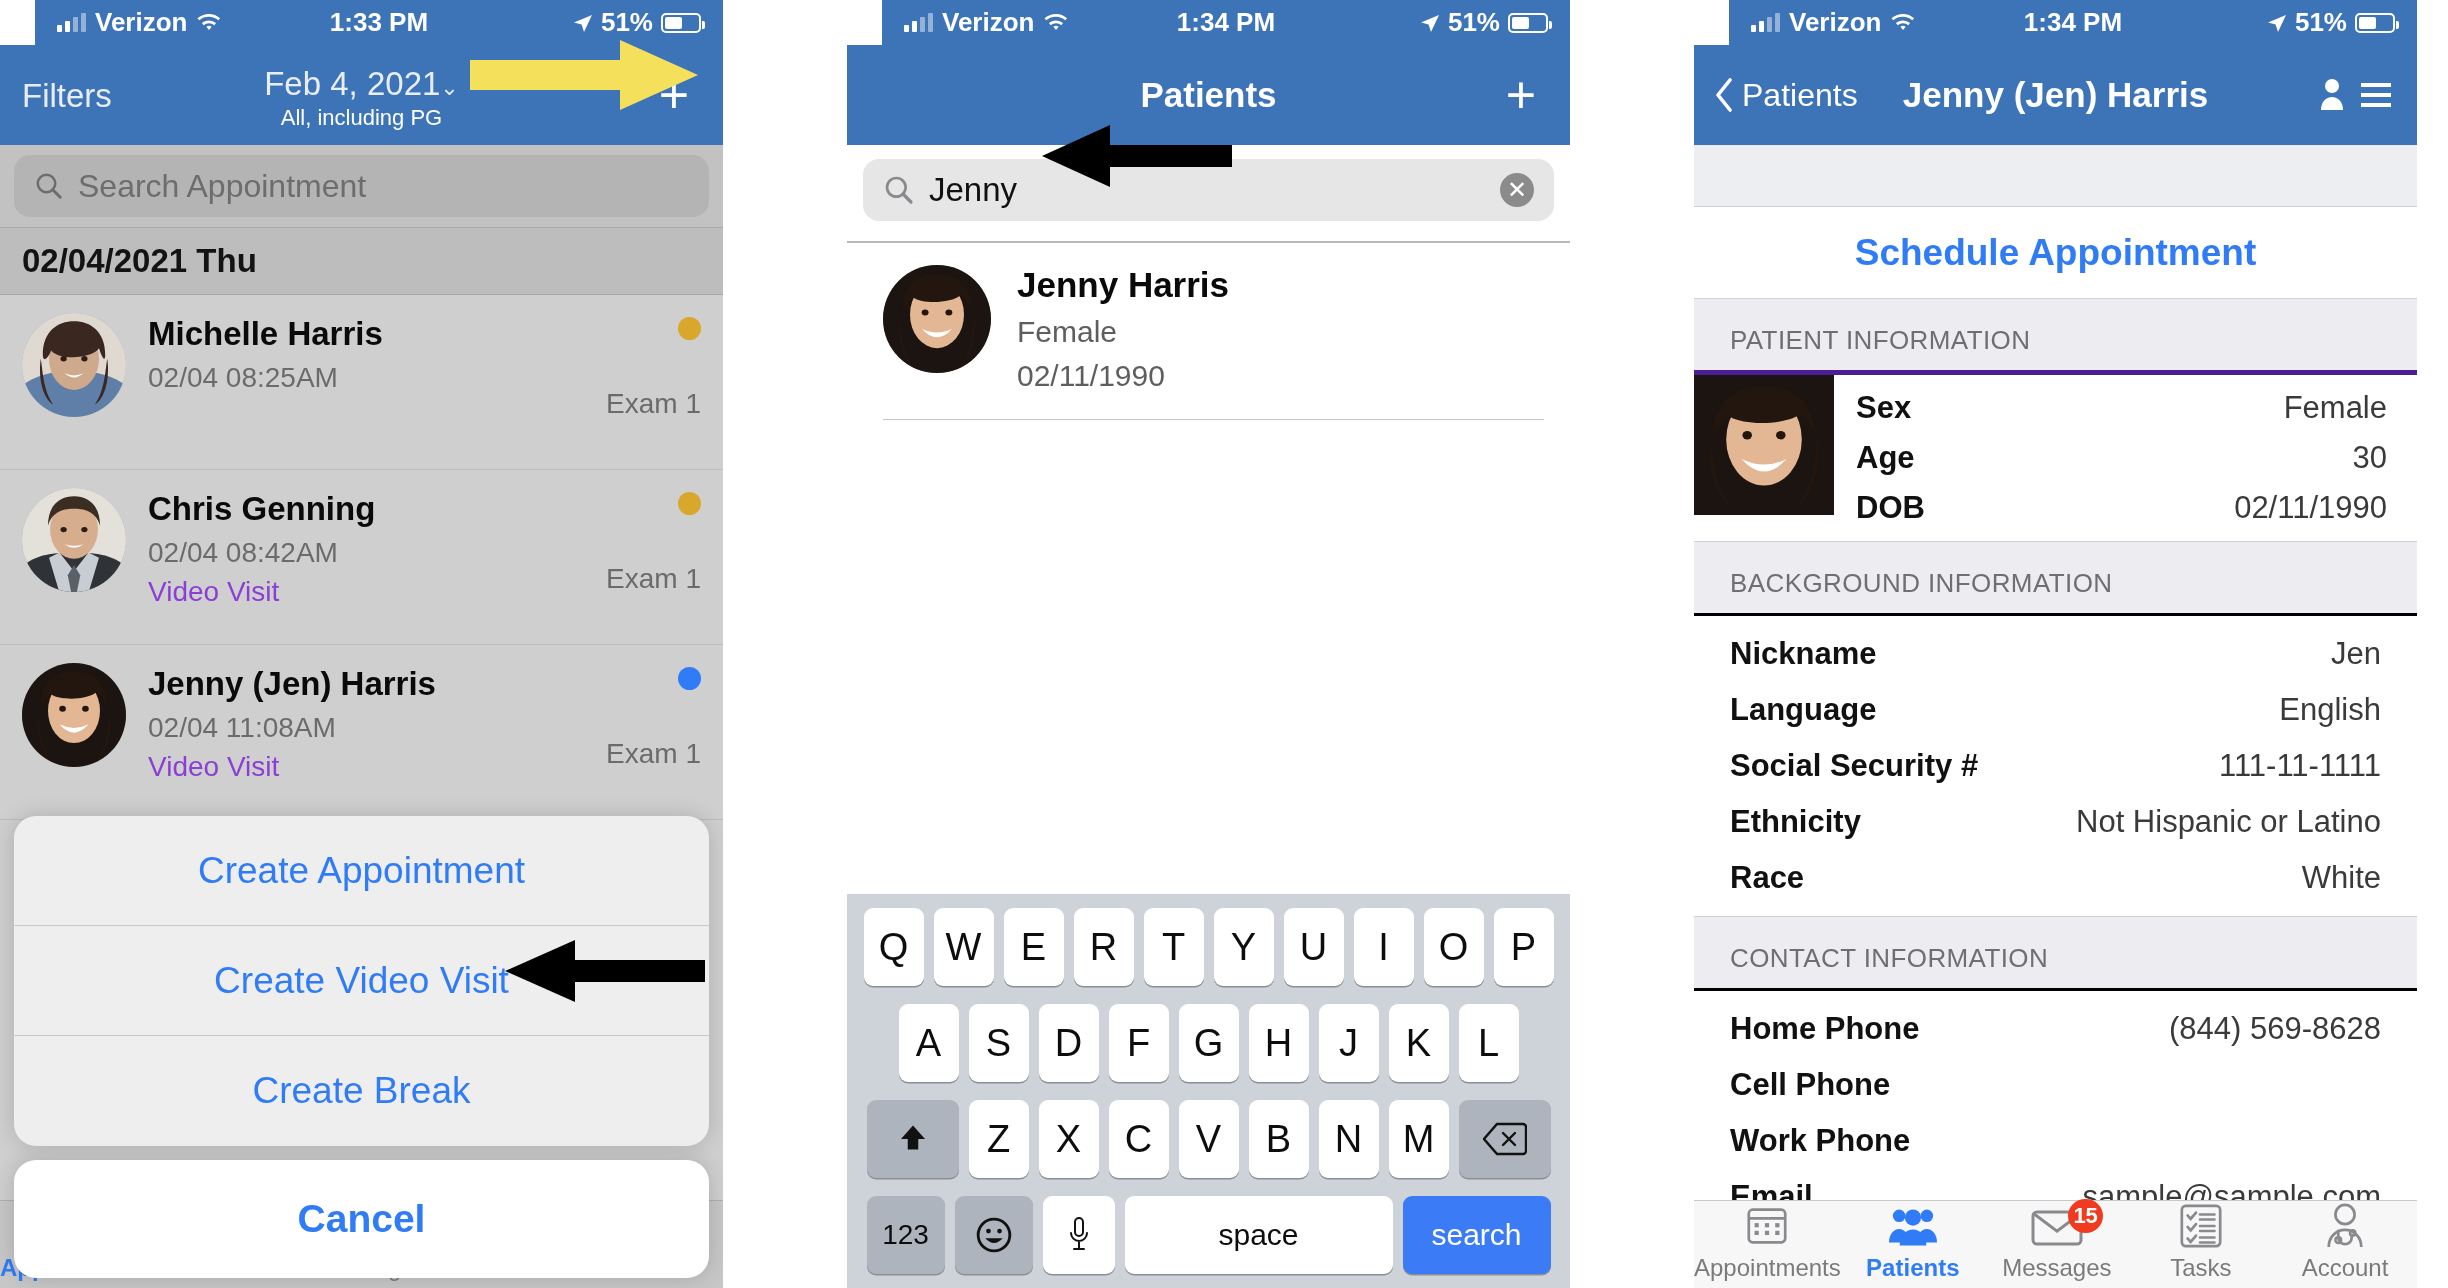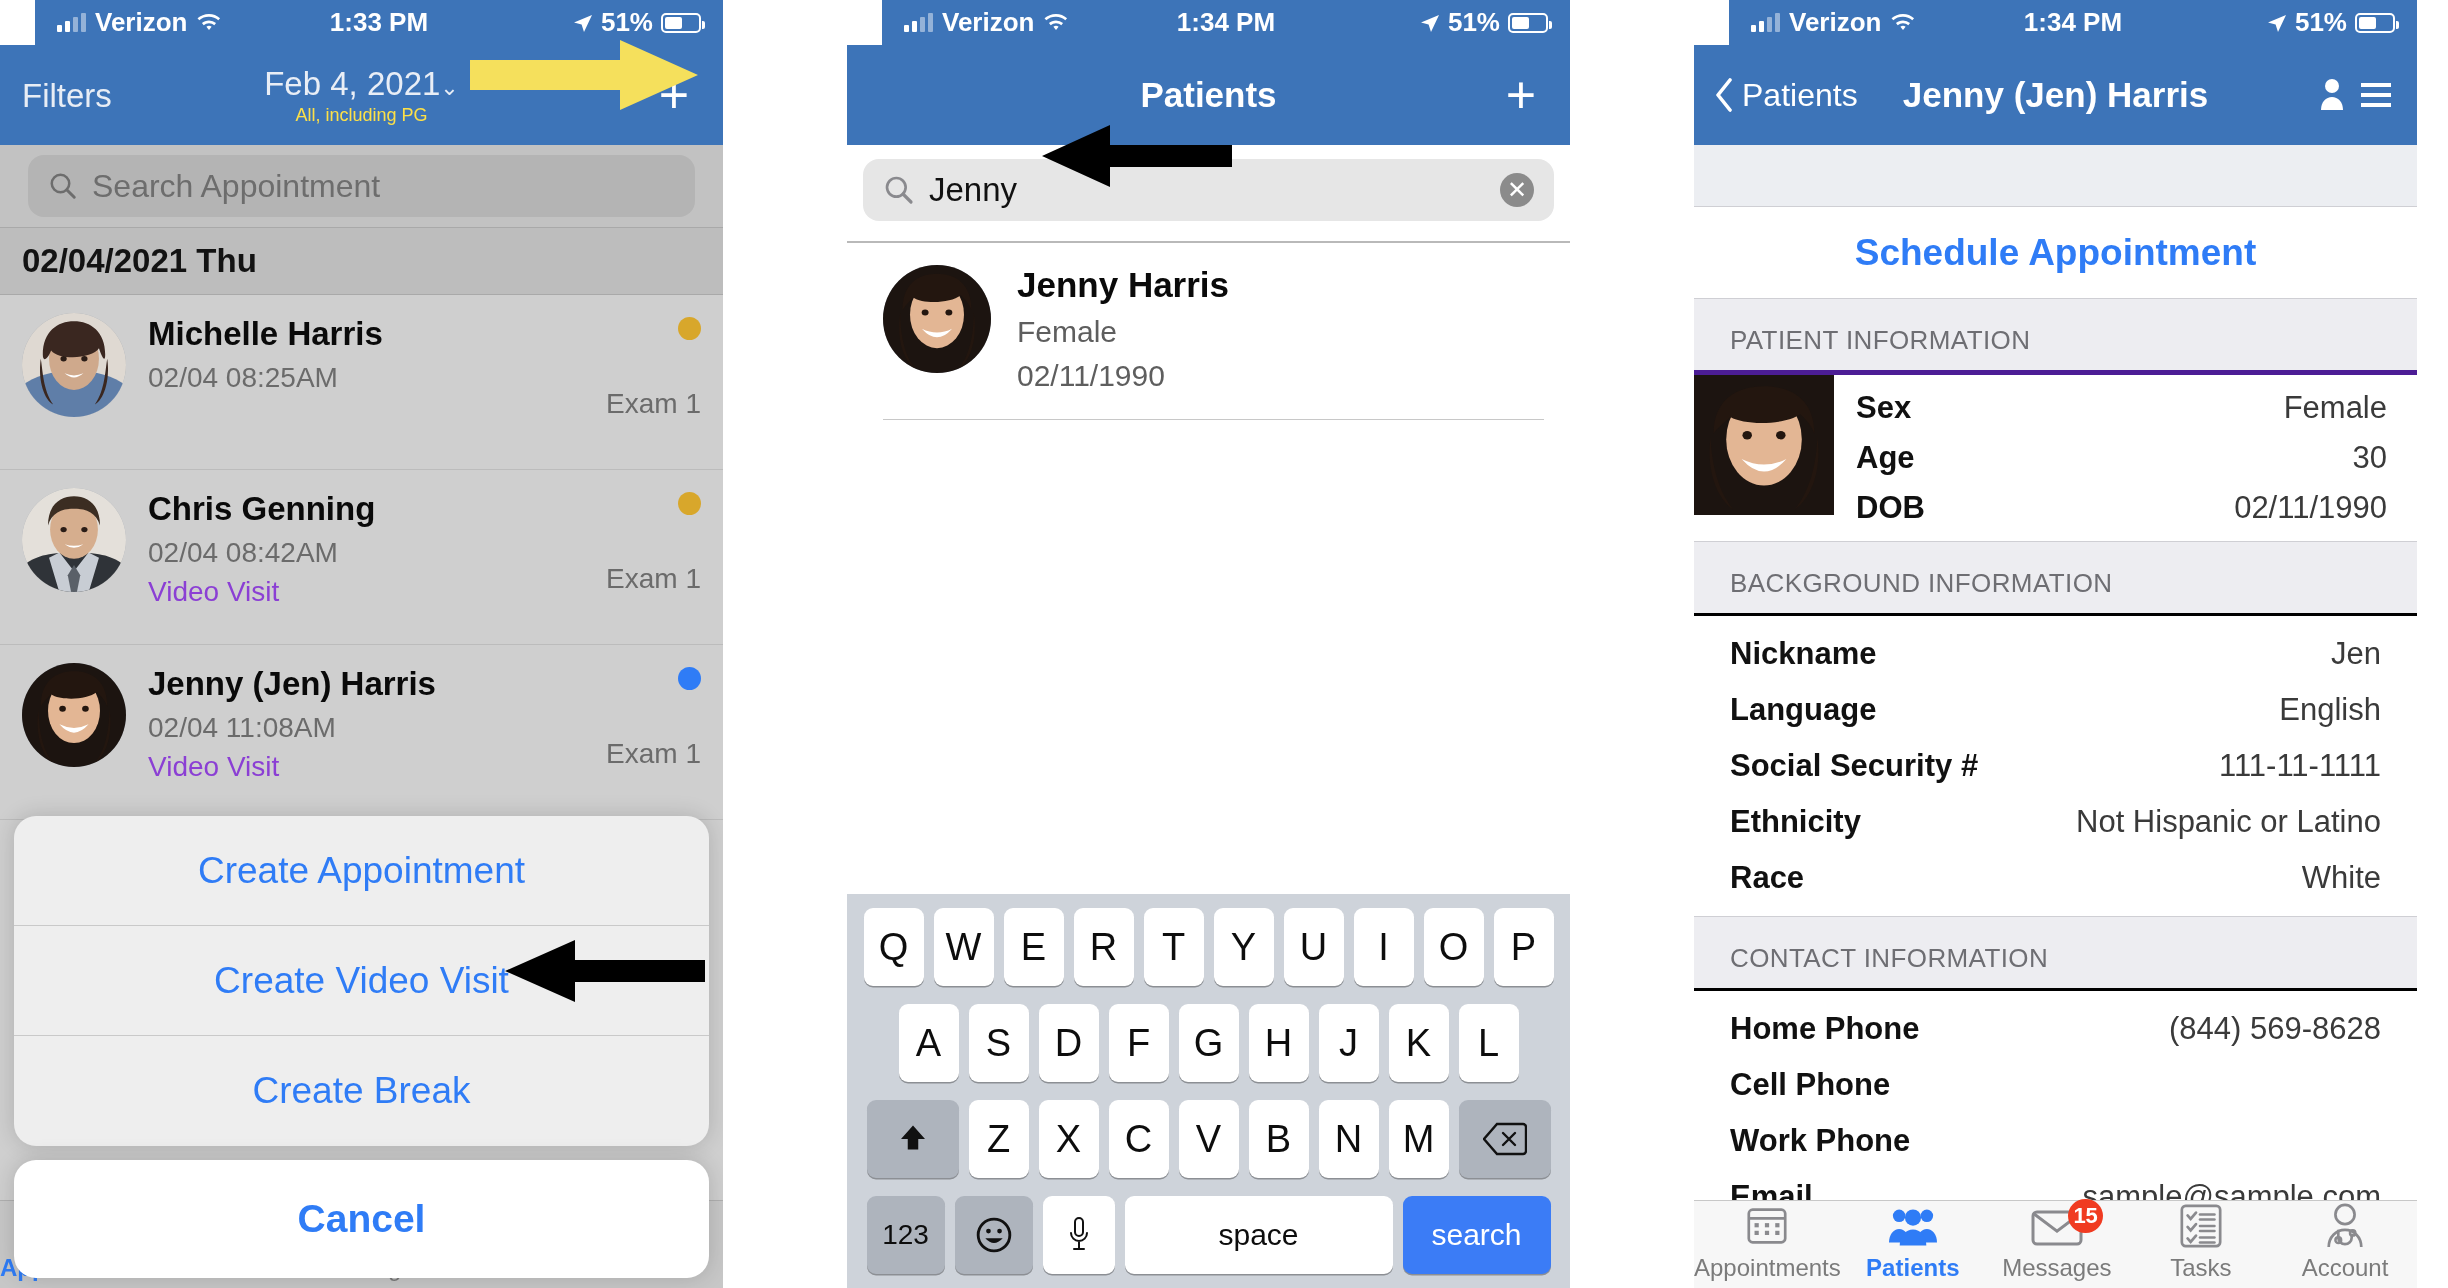--- a/index.html
+++ b/index.html
@@ -29,32 +29,32 @@
   .battery i { position:absolute; left:2px; top:2px; bottom:2px; width:48%; background:#fff; border-radius:2px; }
   .loc { width:20px; height:20px; }
 
   
   .navbar { background:#3d74b8; color:#fff; position:relative; }
   .navbar.h1 { height:100px; }
   .nav-filters { position:absolute; left:22px; top:32px; font-size:33px; color:#e8edf5; }
   .nav-datewrap { position:absolute; left:0; right:0; top:20px; text-align:center; }
   .nav-date { font-size:33px; color:#e9eef6; }
   .nav-date .chev { font-size:22px; }
-  .nav-sub { font-size:18px; color:#fde047; margin-top:2px; }
+  .nav-sub { font-size:22px; color:#ffffff; margin-top:2px; }
   .nav-plus { position:absolute; right:34px; top:30px; font-size:52px; line-height:40px;
      color:#fff; font-weight:300; }
   .nav-title-c { position:absolute; left:0; right:0; top:0; height:100%;
      display:flex; align-items:center; justify-content:center; font-size:35px; font-weight:700; }
   .nav-back { position:absolute; left:20px; top:0; height:100%; display:flex; align-items:center;
      gap:8px; font-size:32px; }
   .nav-right-icons { position:absolute; right:26px; top:0; height:100%; display:flex;
      align-items:center; gap:10px; }
 
   
-  .searchwrap { background:#c2c2c2; padding:10px 28px; }
+  .searchwrap { background:#c2c2c2; padding:10px 14px; }
   .searchfield { background:#b4b4b4; border-radius:16px; height:62px; display:flex;
      align-items:center; padding:0 20px; gap:14px; }
   .searchfield .ph { font-size:32px; color:#6d6d6d; }
   .searchwrap.white { background:#ffffff; padding:14px 16px 20px; border-bottom:2px solid #b9b9b9; }
   .searchfield.white { background:#e6e6e6; }
   .searchfield.white .val { font-size:33px; color:#111; }
   .clearbtn { margin-left:auto; width:34px; height:34px; border-radius:50%; background:#8b8b8b;
      color:#fff; display:flex; align-items:center; justify-content:center; font-size:24px; }
 
   

